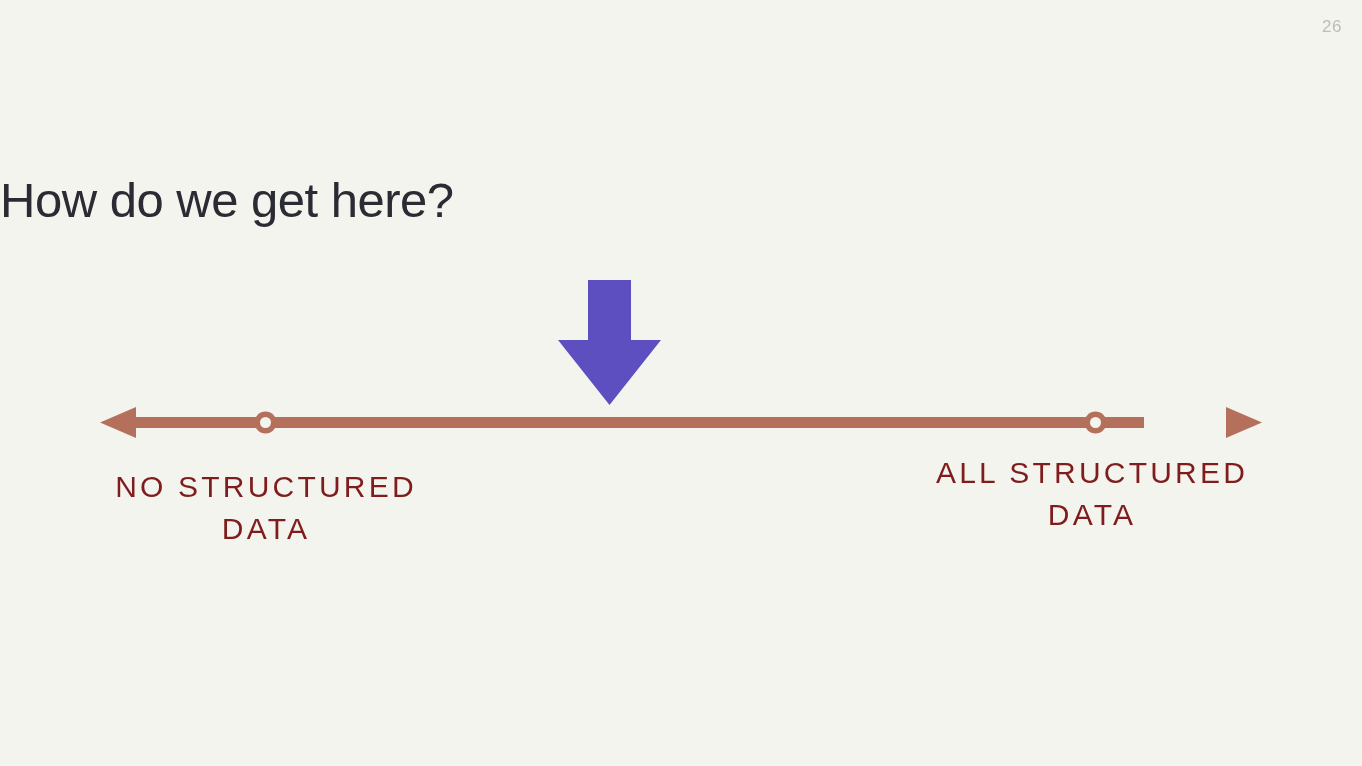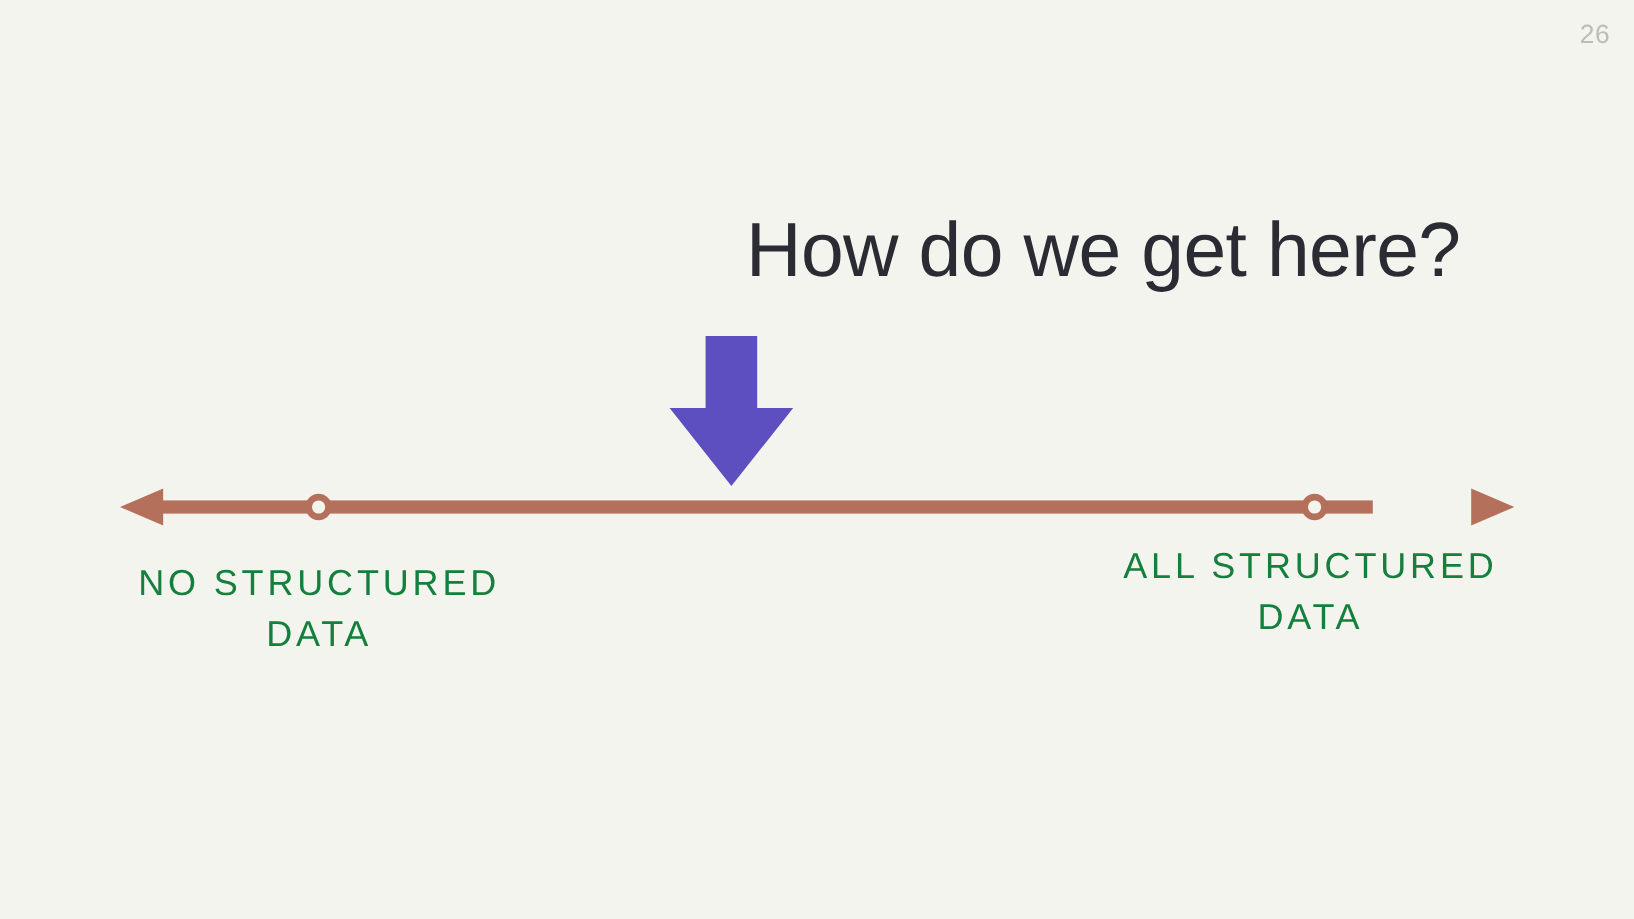--- a/index.html
+++ b/index.html
@@ -21,36 +21,36 @@
     height: 766px;
     background: #f4f4ef;
     overflow: hidden;
   }
 
   
   .page-number {
     position: absolute;
     top: 18px;
     right: 20px;
-    font-size: 22px;
+    font-size: 17px;
     font-weight: 400;
     color: #bdbdb7;
     letter-spacing: 0.5px;
     line-height: 1;
     user-select: none;
   }
 
   
   .title {
     position: absolute;
     left: 0;
     top: 176px;
     width: 1217px;           
-    text-align: right;
-    font-size: 64px;
+    text-align: left;
+    font-size: 49px;
     font-weight: 300;
     line-height: 1;
     color: #2b2b33;
     letter-spacing: -0.5px;
     white-space: nowrap;
   }
 
   
   .diagram {
     position: absolute;
@@ -60,21 +60,21 @@
     height: 766px;
   }
 
   
   .scale-label {
     position: absolute;
     font-size: 30px;
     font-weight: 400;
     line-height: 42px;
     letter-spacing: 3.2px;
-    color: #15803d;
+    color: #7f1d1d;
     text-align: center;
     text-transform: uppercase;
     white-space: pre-line;
   }
   .scale-label.left {
     left: 46px;
     top: 466px;
     width: 440px;
   }
   .scale-label.right {

